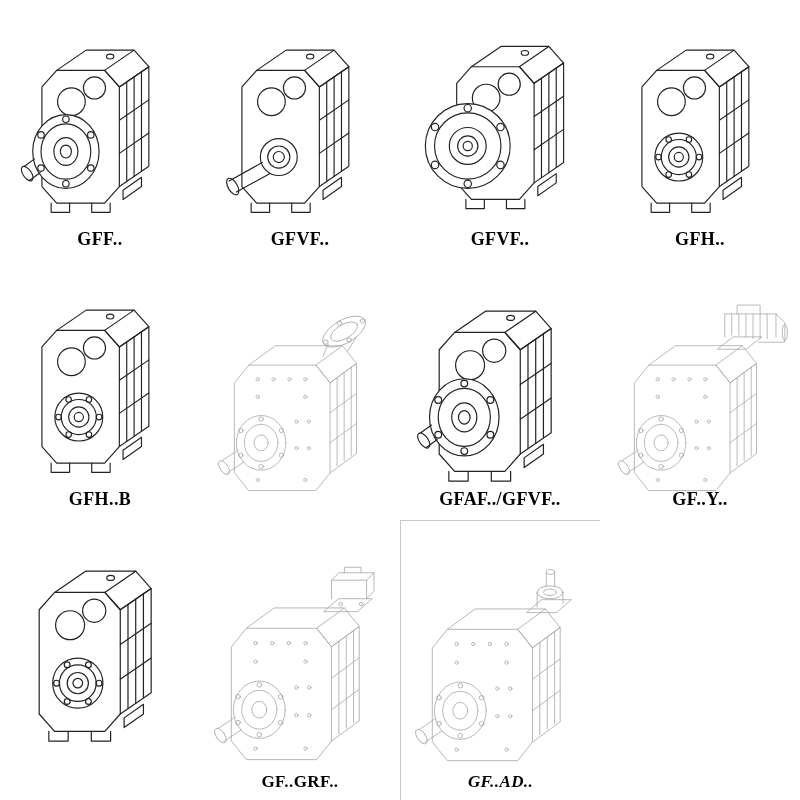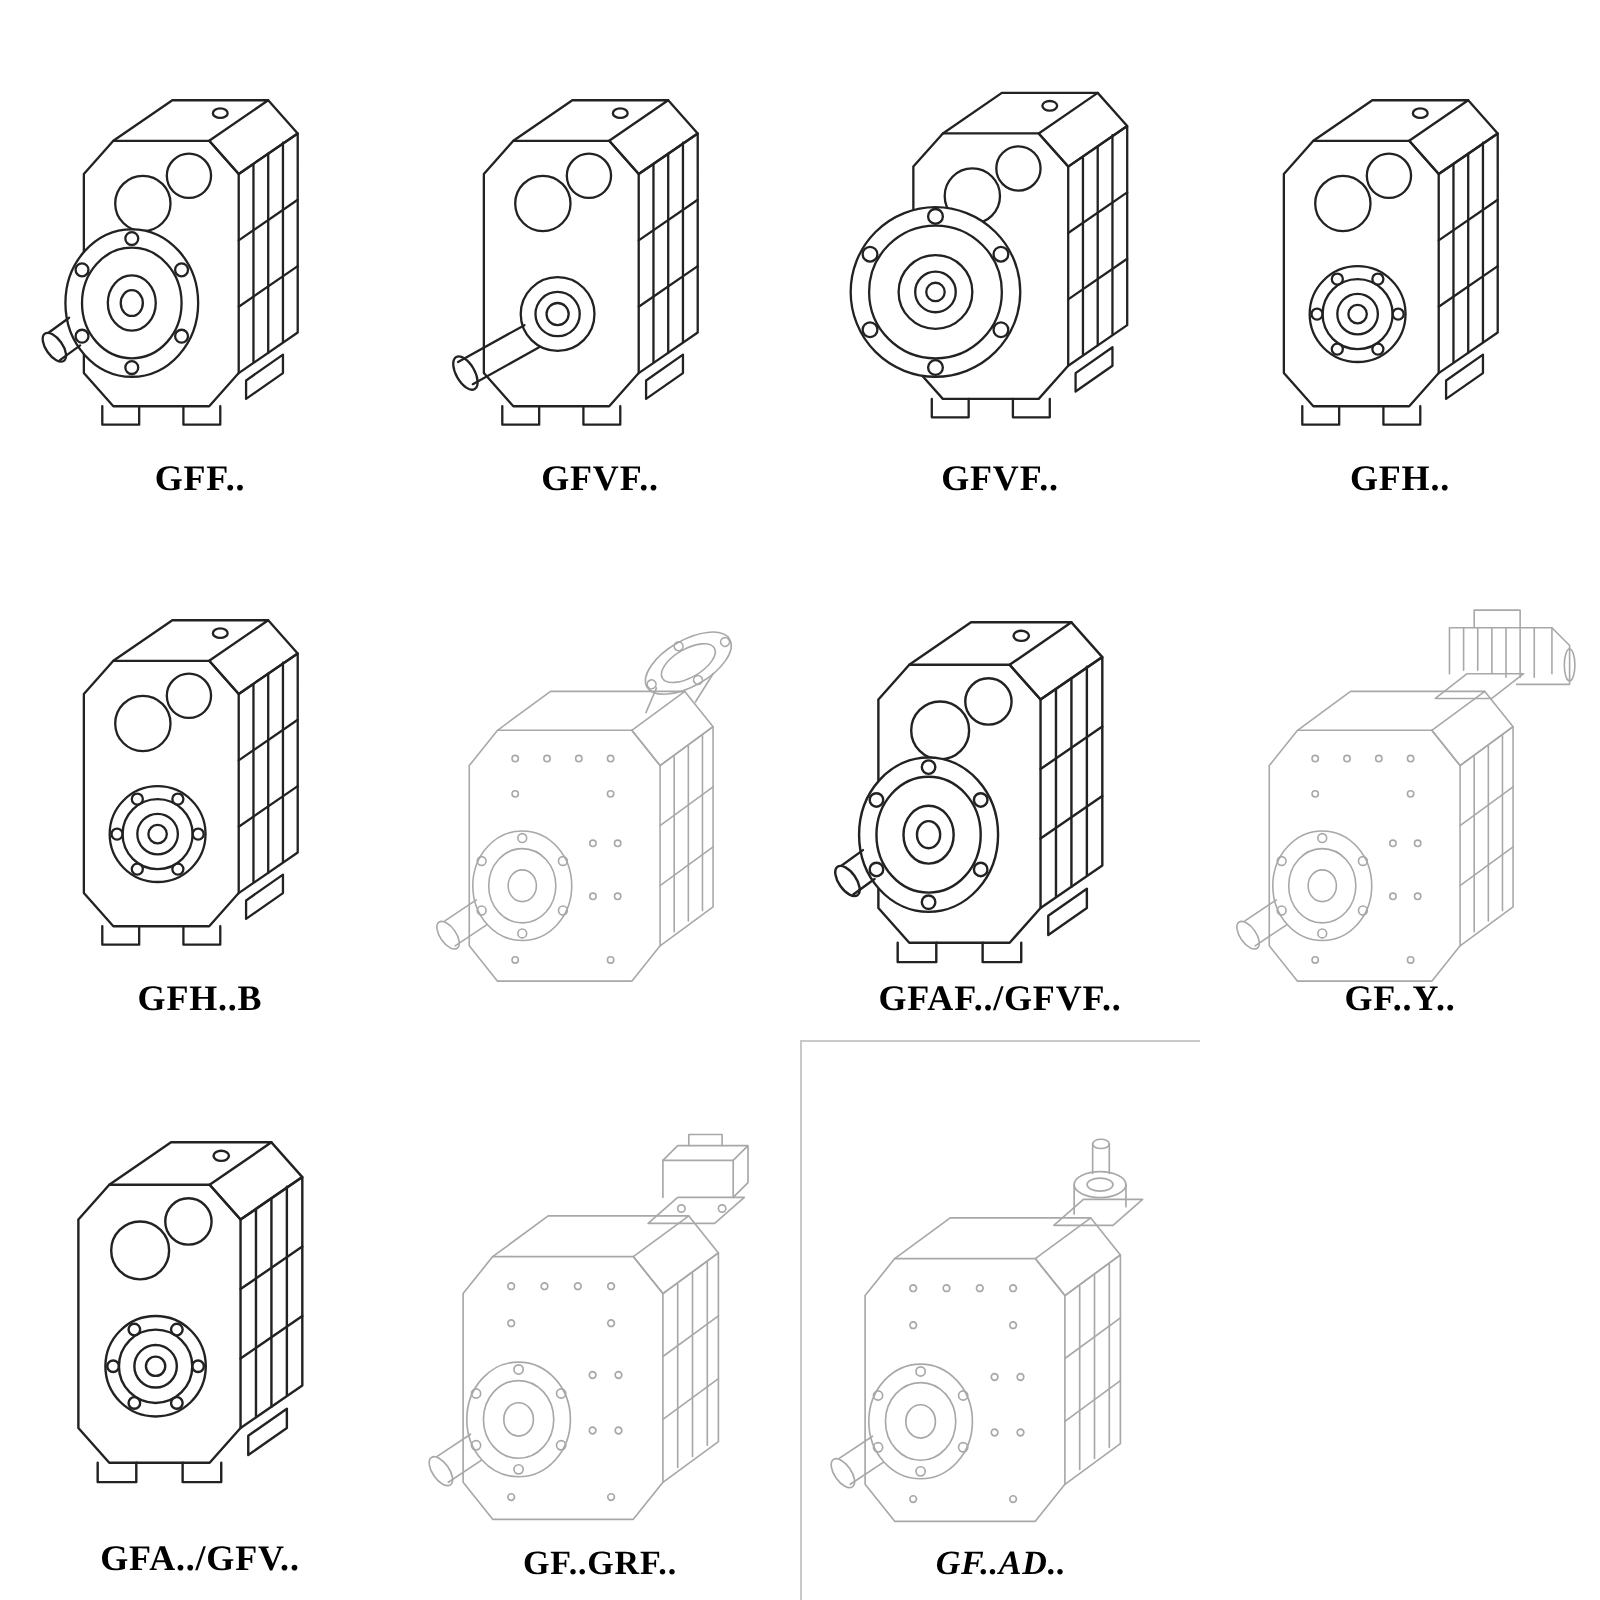--- a/index.html
+++ b/index.html
@@ -236,21 +236,20 @@
     <svg class="drawing light" width="192" height="212">
         <use href="#sym-y"></use>
       </svg>
     <figcaption class="label">GF..Y..</figcaption>
   </figure>
 
   <figure class="cell">
     <svg class="drawing solid" width="180" height="222">
         <use href="#sym-hollow"></use>
       </svg>
-    <figcaption class="label">GFA../GFV..</figcaption>
   </figure>
 
   <figure class="cell large">
     <svg class="drawing light" width="192" height="222">
         <use href="#sym-grf"></use>
       </svg>
     <figcaption class="label">GF..GRF..</figcaption>
   </figure>
 
   <figure class="cell large boxed">

